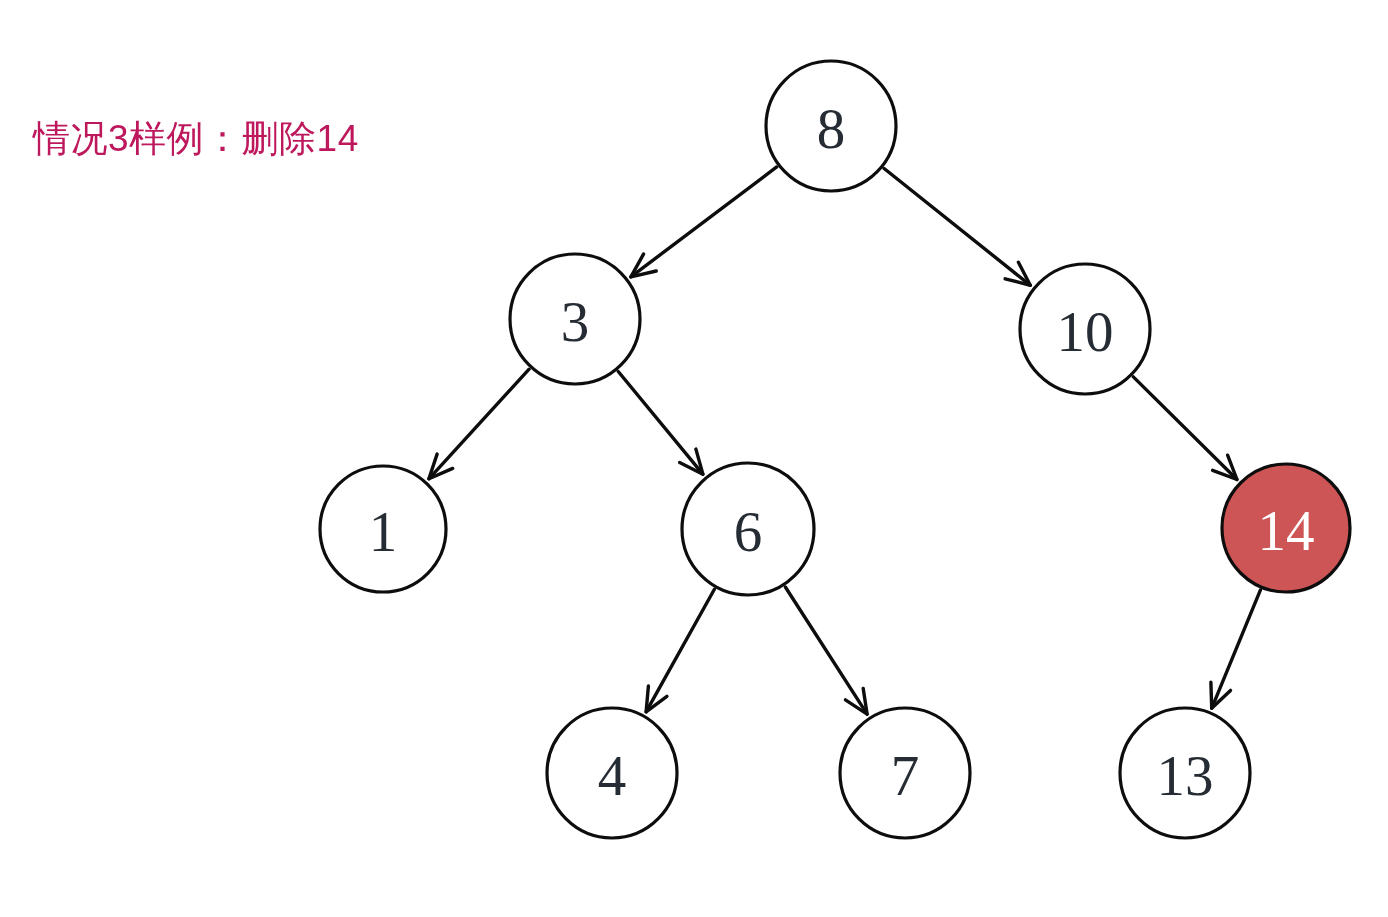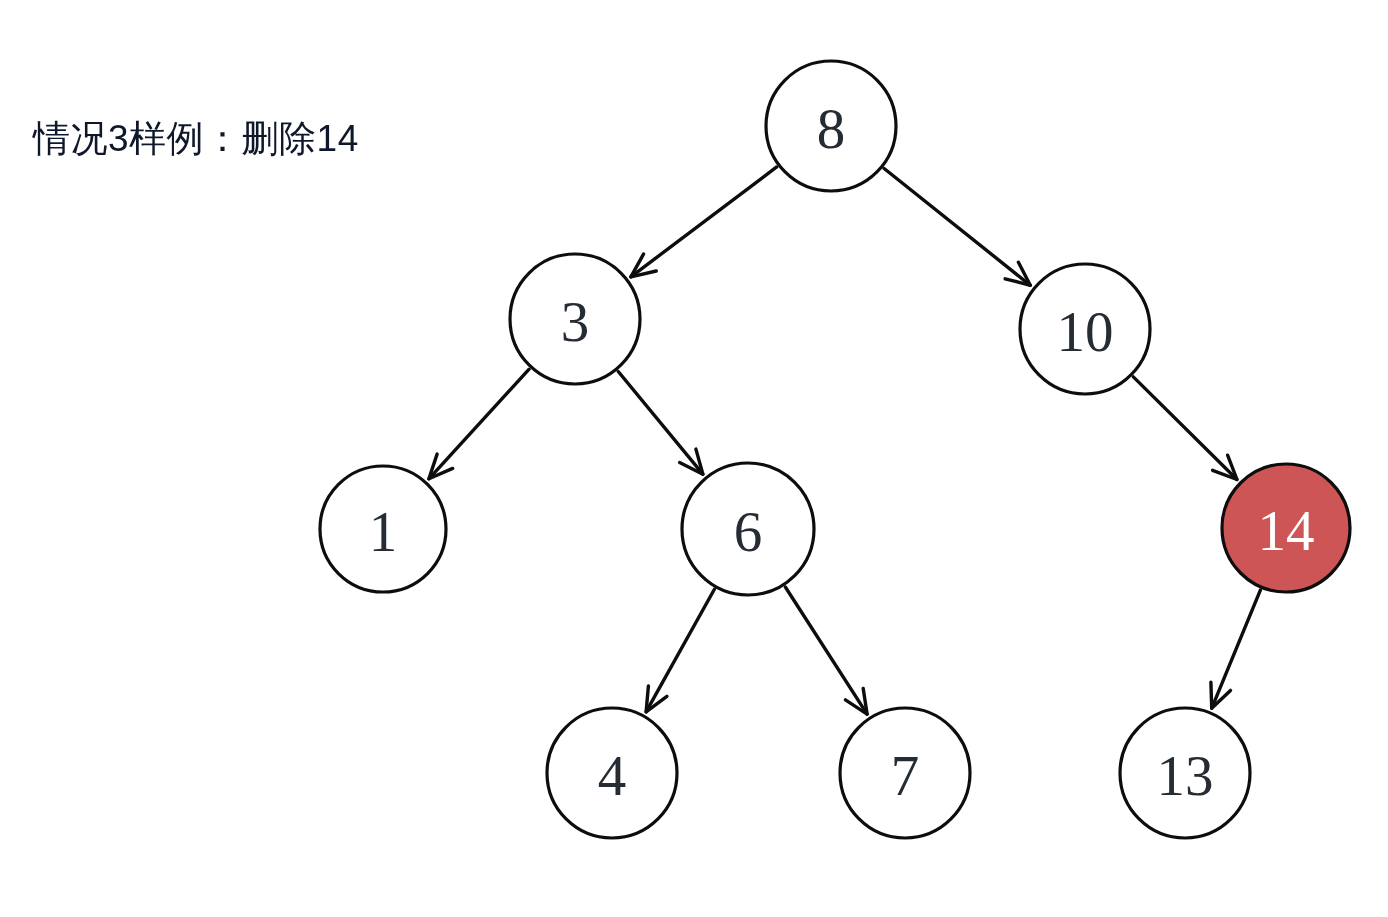--- a/index.html
+++ b/index.html
@@ -21,21 +21,21 @@
     top: 0;
     width: 1388px;
     height: 917px;
   }
   .caption {
     position: absolute;
     left: 33px;
     top: 118px;
     font-size: 37px;
     line-height: 1.15;
-    color: #0f172a;
+    color: #be185d;
     white-space: nowrap;
     letter-spacing: 0.5px;
     font-family: "Liberation Sans", "DejaVu Sans", sans-serif;
   }
   .node-label {
     font-family: "Liberation Serif", "DejaVu Serif", serif;
     font-size: 57px;
     dominant-baseline: central;
     text-anchor: middle;
   }

